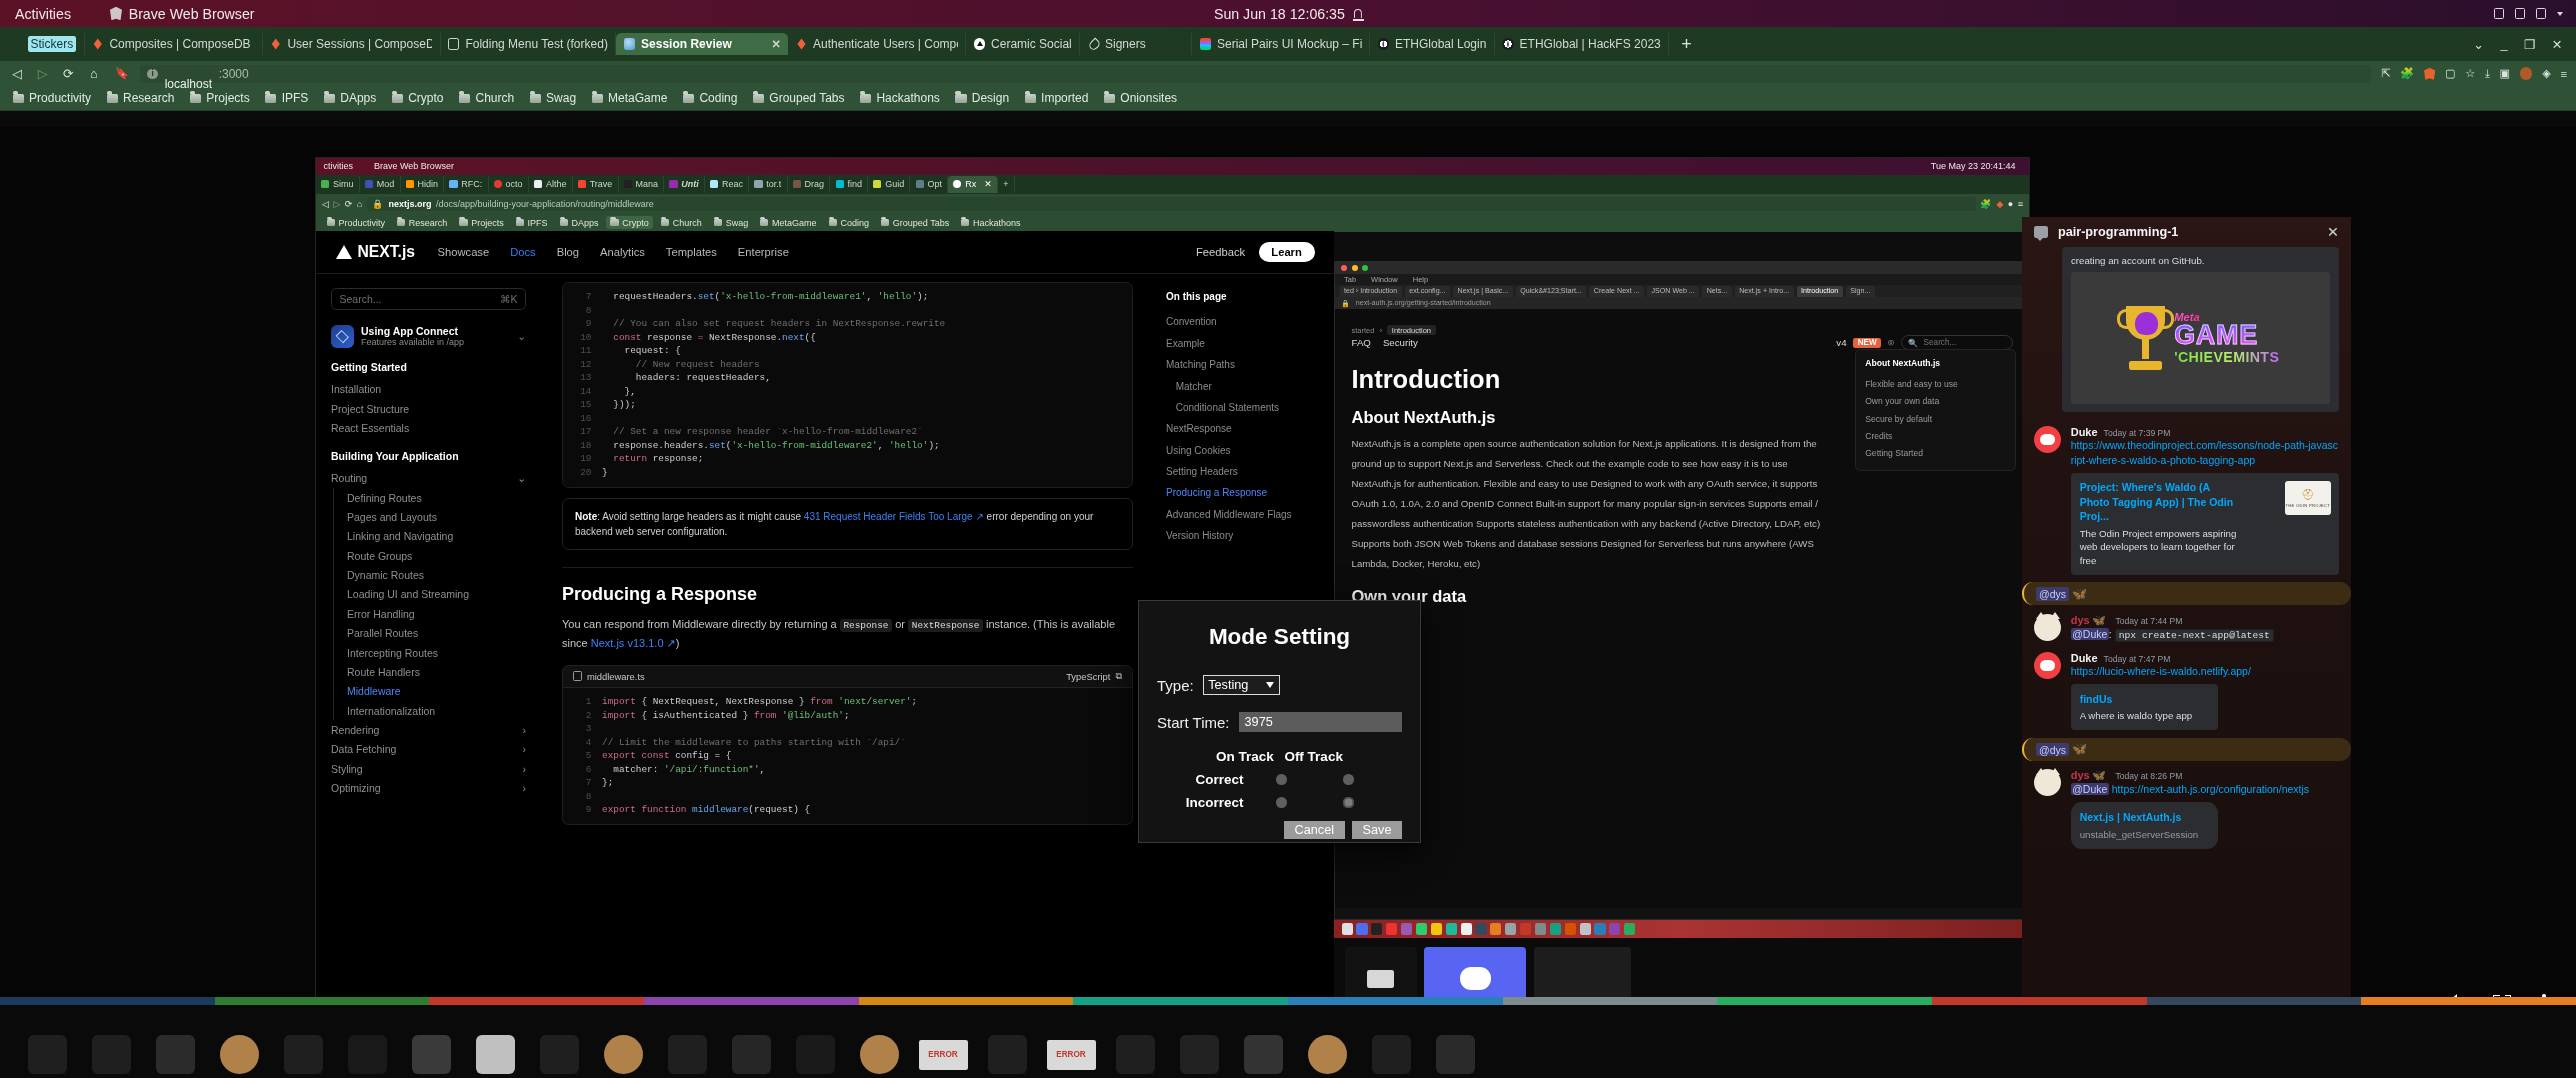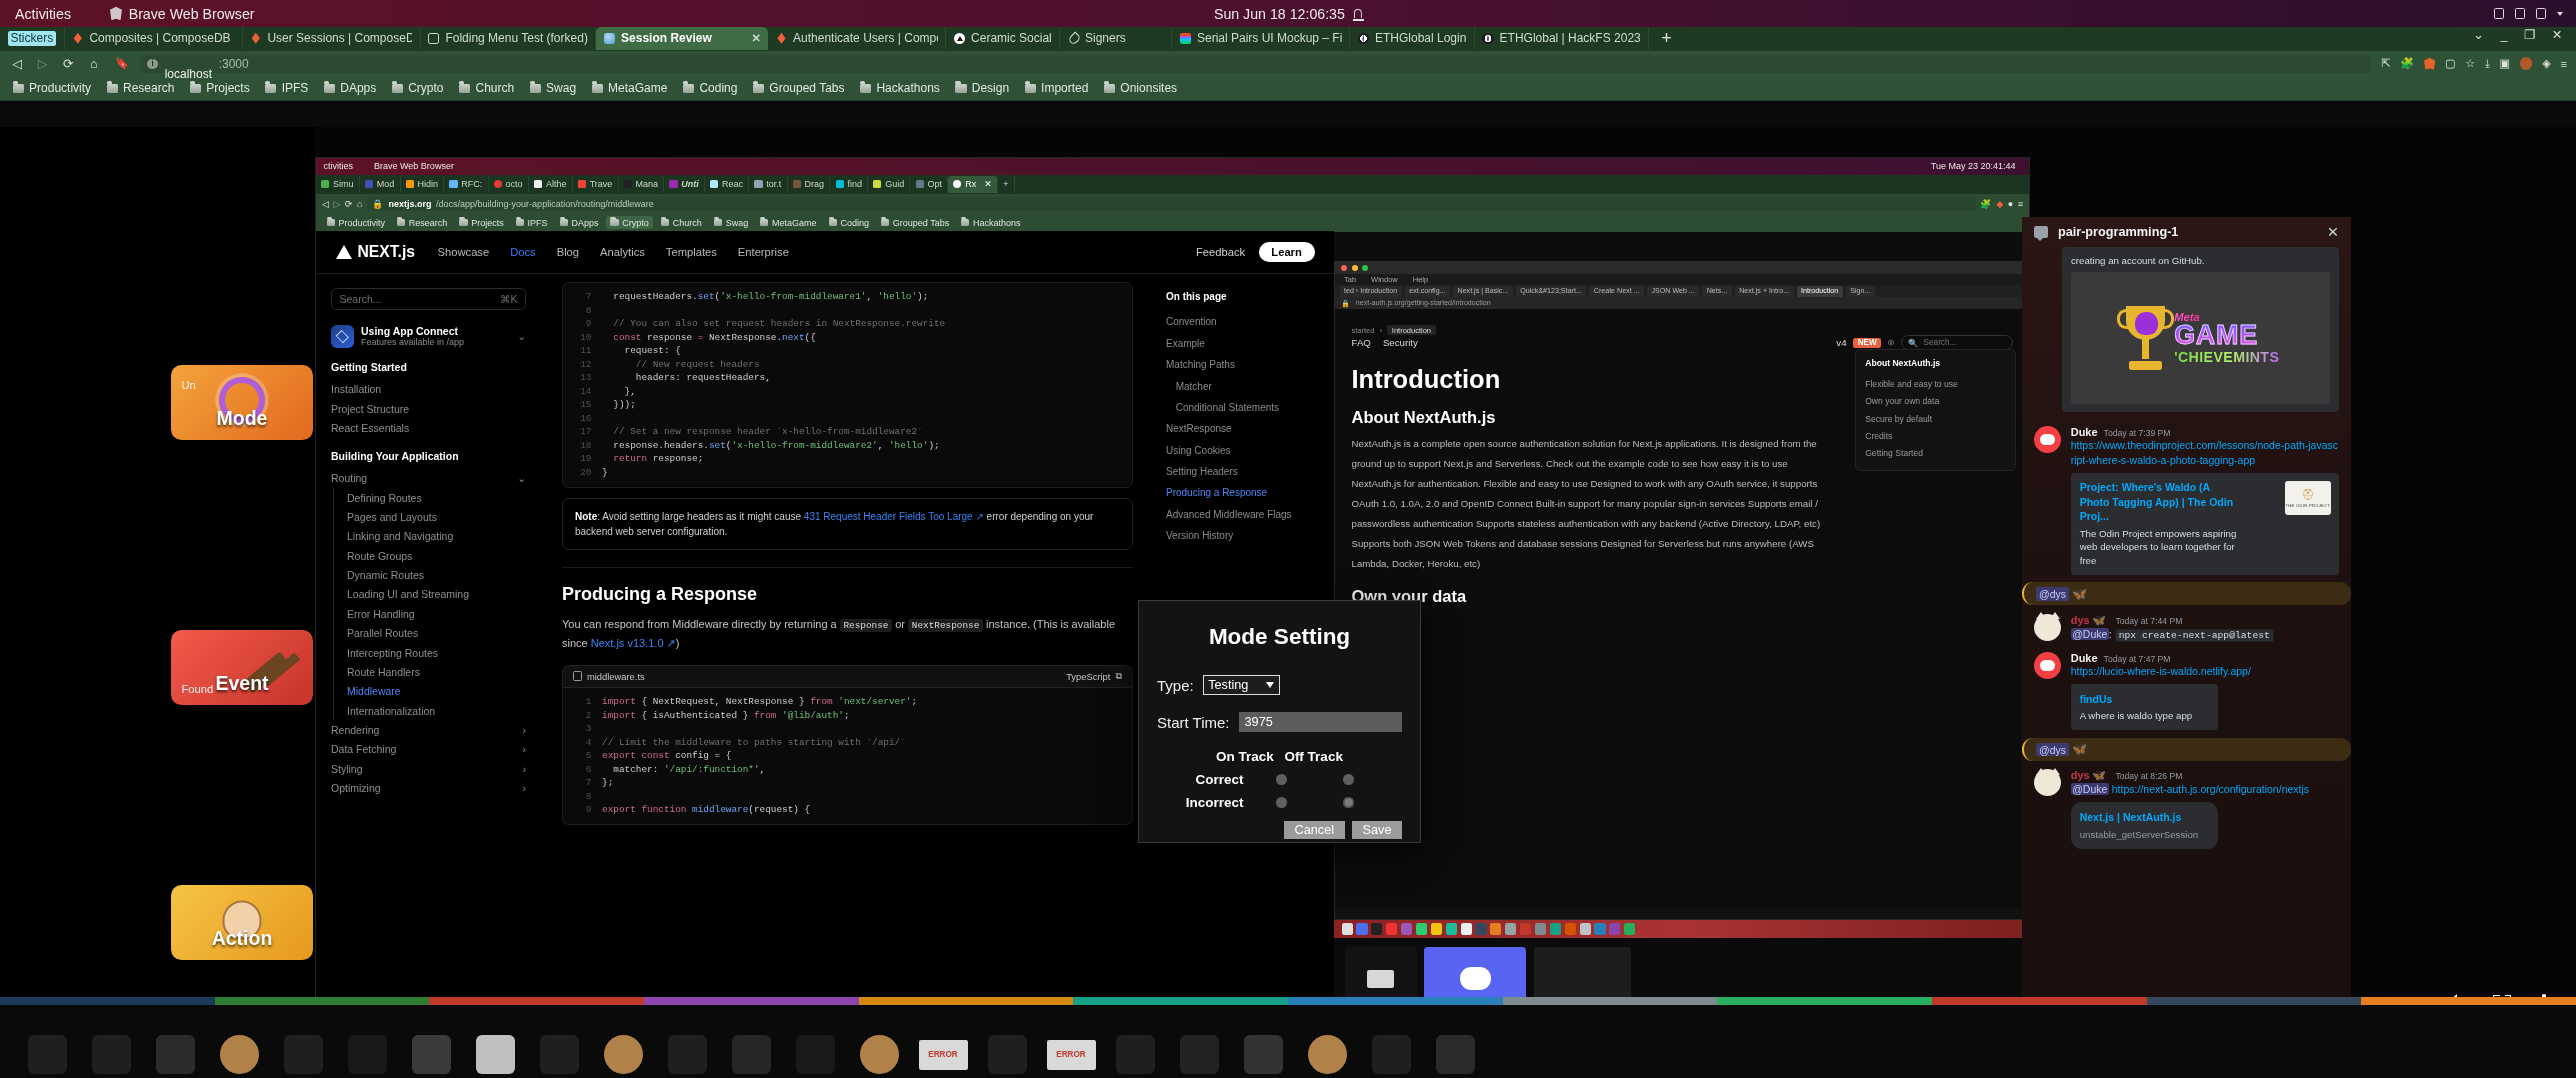--- a/index.html
+++ b/index.html
@@ -17,21 +17,21 @@
   .gnome-clock{position:absolute;left:50%;transform:translateX(-50%);
     display:flex;align-items:center;gap:9px;font-size:14.2px;}
   .bell{width:8.2px;height:9.7px;border:1.5px solid #e7dfe2;border-bottom:none;border-radius:4.5px 4.5px 0 0;position:relative;}
   .bell:after{content:"";position:absolute;left:-2.2px;bottom:-2.2px;width:11.2px;height:1.5px;background:#e7dfe2;}
   .gnome-right{position:absolute;right:13.5px;display:flex;align-items:center;gap:10.5px;font-size:11.2px;}
   .tiny-ico{width:10.5px;height:10.5px;border:1.2px solid #ded6d9;border-radius:1.5px;}
   .tri-down{width:0;height:0;border-left:3.7px solid transparent;border-right:3.7px solid transparent;border-top:4.5px solid #ded6d9;}
 
   
   .browser{position:absolute;left:0;top:27px;width:2576px;height:1051px;background:#0a0a0a;}
-  .tabstrip{height:24px;background:#1f3a23;display:flex;align-items:flex-start;padding-left:0;}
+  .tabstrip{height:34px;background:#1f3a23;display:flex;align-items:center;padding-left:20px;}
   .tab{height:22.5px;max-width:178px;display:flex;align-items:center;gap:6px;
     padding:0 7.5px;font-size:12px;color:#d2dbd3;white-space:nowrap;overflow:hidden;
     border-right:0.7px solid #2d4a31;position:relative;}
   .tab.pinned{max-width:82px;}
   .tab.active{background:#3f6b45;border-radius:5.2px 5.2px 0 0;border-right:none;color:#fff;font-weight:bold;}
   .tab-label{overflow:hidden;text-overflow:clip;}
   .tab-fav{width:11.2px;height:11.2px;flex:0 0 11.2px;border-radius:2.2px;}
   .fav-diamond{background:transparent;position:relative;}
   .fav-diamond:before{content:"";position:absolute;left:1.5px;top:0;width:8.2px;height:11.2px;background:#f0603a;
     clip-path:polygon(50% 0,100% 50%,50% 100%,0 50%);}
@@ -463,42 +463,20 @@
         <span>Imported</span>
       </div>
     <div class="bm">
         <i class="folder"></i>
         <span>Onionsites</span>
       </div>
   </div>
 
   <div class="page">
 
-    <div class="stickers">
-      <div class="sticker st1">
-        <div class="tile" style="background:linear-gradient(135deg,#f3a23b,#e26a1f);">
-          <span class="st-sub">Un</span>
-          <span class="st-glyph gear-ring"></span>
-          <span class="st-label">Mode</span>
-        </div>
-      </div>
-      <div class="sticker st2">
-        <div class="tile" style="background:linear-gradient(135deg,#f05a4a,#c7342b);">
-          <span class="st-glyph gavel"></span>
-          <span class="st-label">Event</span>
-          <span class="st-sub2">Found</span>
-        </div>
-      </div>
-      <div class="sticker st3">
-        <div class="tile" style="background:linear-gradient(135deg,#f6c343,#e59a1f);">
-          <span class="st-glyph hand"></span>
-          <span class="st-label">Action</span>
-        </div>
-      </div>
-    </div>
 
     <div class="recwin">
       <div class="rec-gnome">
         <span>ctivities</span>
         <span>Brave Web Browser</span>
         <span class="rec-clock">Tue May 23  20:41:44</span>
       </div>
       <div class="rec-tabs">
         <div class="rt">
             <i class="rfav" style="background:#4caf50;"></i>

